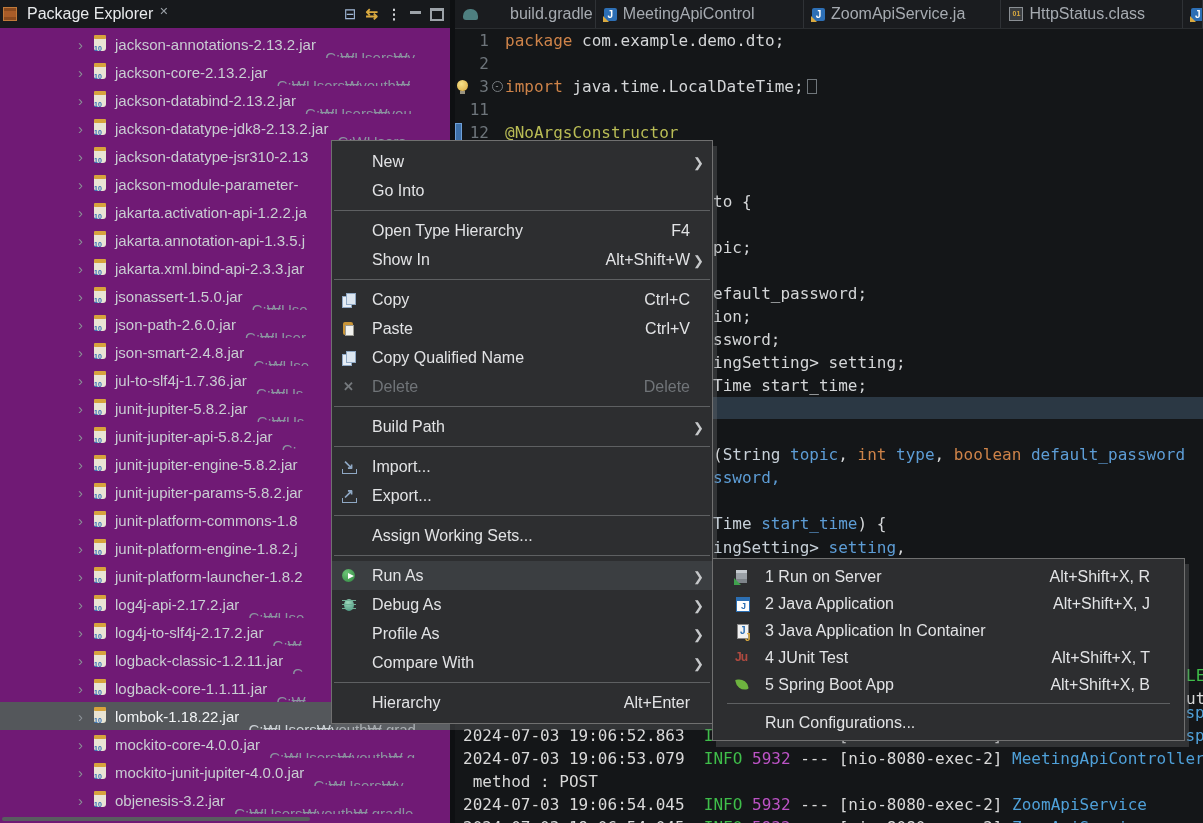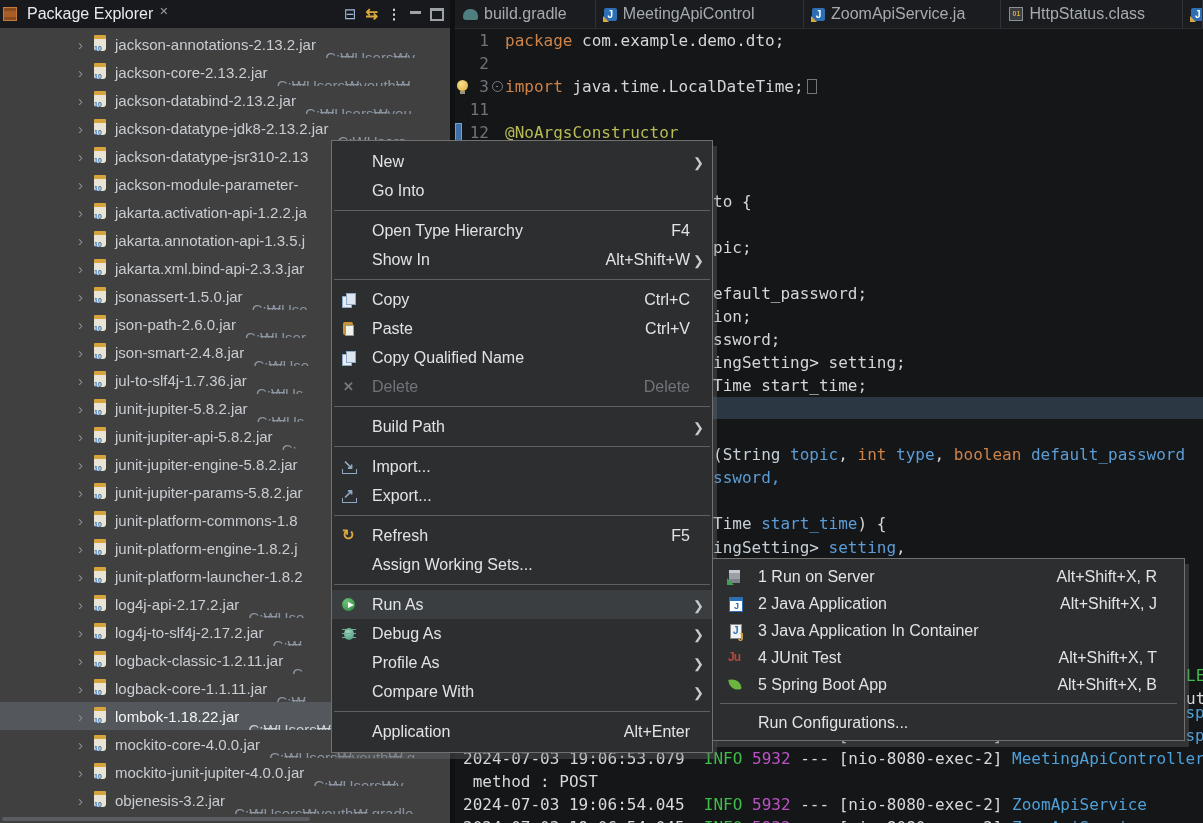--- a/index.html
+++ b/index.html
@@ -1,19 +1,19 @@
 <!DOCTYPE html>
 <html><head>
 <meta charset="utf-8">
 <style>
   html,body{margin:0;padding:0;background:#000;}
   #root{position:relative;width:1203px;height:823px;overflow:hidden;background:#141618;
         font-family:"Liberation Sans",sans-serif;-webkit-font-smoothing:antialiased;}
   
-  #pkg{position:absolute;left:0;top:0;width:450px;height:823px;background:#404040;z-index:2;}
+  #pkg{position:absolute;left:0;top:0;width:450px;height:823px;background:#701a75;z-index:2;}
   #pkg-header{position:absolute;left:0;top:0;width:450px;height:28px;background:#17191C;
               display:flex;align-items:center;}
   #pkg-title{color:#E8EAEC;font-size:16px;margin-left:10px;}
   .closex{color:#9AA0A6;font-size:11px;margin-left:6px;margin-top:-6px;}
   .hicons{margin-left:auto;display:flex;align-items:center;gap:9px;padding-right:6px;}
   .pkgico{width:12px;height:12px;margin-left:3px;background:#A85C28;border:1px solid #C07A3A;
           box-shadow:inset 0 3px 0 #8A4A1E, inset 0 -3px 0 #8A4A1E;}
   .ic-collapse{color:#9FB6D4;font-size:15px;line-height:14px;}
   .ic-link{color:#D9A93F;font-size:15px;font-weight:bold;line-height:14px;}
   .ic-kebab{color:#D0D3D6;font-size:14px;font-weight:bold;line-height:14px;letter-spacing:0;}
@@ -66,21 +66,21 @@
   
   
   .conrow{position:absolute;left:463px;height:23px;display:flex;align-items:center;white-space:pre;
           font-family:"DejaVu Sans Mono",monospace;font-size:16px;z-index:1;width:740px;overflow:hidden;}
   .confrag{position:absolute;height:23px;display:flex;align-items:center;white-space:pre;
           font-family:"DejaVu Sans Mono",monospace;font-size:16px;z-index:1;}
   
   .menu{position:absolute;background:#2D2E30;border:1px solid #707070;box-sizing:border-box;
         padding:6px 0;box-shadow:4px 6px 0 rgba(105,108,112,0.35);}
   #ctxmenu{left:331px;top:140px;width:382px;z-index:10;}
-  #runas-menu{left:712px;top:558px;width:473px;z-index:12;padding:4px 5px;}
+  #runas-menu{left:712px;top:558px;width:473px;z-index:12;padding:4px 12px;}
   .mi{position:relative;height:29px;display:flex;align-items:center;padding:0 22px 0 40px;
       font-size:16px;color:#E2E3E5;}
   #runas-menu .mi{height:27px;}
   .mi.hover{background:#3B3E41;}
   .mi.disabled{color:#707478;}
   .mi .sc{margin-left:auto;padding-left:20px;}
   .mi .arr{position:absolute;right:8px;top:50%;transform:translateY(-50%);color:#C6C8CA;font-size:13px;}
   .sep{height:1px;background:#5E6062;margin:5px 2px;}
   .mic{position:absolute;left:9px;top:50%;transform:translateY(-50%);width:18px;height:16px;}
   
@@ -125,21 +125,21 @@
   .mic-spring::before{content:"";position:absolute;left:2px;top:2px;width:12px;height:11px;
         background:#6DB33F;border-radius:0 12px 2px 12px;transform:rotate(-8deg);}
 </style>
 </head>
 <body>
 
 <div id="root">
   <div id="main"></div>
   <div id="cur-line"></div>
   <div id="tabbar">
-      <div class="tab" style="width: 144px;">
+      <div class="tab" style="width: 144px; gap: 26px;">
         <span class="tabico ico-gradle"></span>
         <span>build.gradle</span>
       </div>
       <div class="tab" style="width: 213px;">
         <span class="tabico ico-java">J</span>
         <span>MeetingApiControl</span>
       </div>
       <div class="tab" style="width: 202px;">
         <span class="tabico ico-java">J</span>
         <span>ZoomApiService.ja</span>
@@ -418,25 +418,20 @@
       <div class="mi">
         <span class="mic mic-import"></span>
         <span class="lbl">Import...</span>
       </div>
       <div class="mi">
         <span class="mic mic-export"></span>
         <span class="lbl">Export...</span>
       </div>
       <div class="sep"></div>
       <div class="mi">
-        <span class="mic mic-refresh"></span>
-        <span class="lbl">Refresh</span>
-        <span class="sc">F5</span>
-      </div>
-      <div class="mi">
         <span class="lbl">Assign Working Sets...</span>
       </div>
       <div class="sep"></div>
       <div class="mi hover">
         <span class="mic mic-run"></span>
         <span class="lbl">Run As</span>
         <span class="arr">❯</span>
       </div>
       <div class="mi">
         <span class="mic mic-debug"></span>
@@ -446,21 +441,21 @@
       <div class="mi">
         <span class="lbl">Profile As</span>
         <span class="arr">❯</span>
       </div>
       <div class="mi">
         <span class="lbl">Compare With</span>
         <span class="arr">❯</span>
       </div>
       <div class="sep"></div>
       <div class="mi">
-        <span class="lbl">Application</span>
+        <span class="lbl">Hierarchy</span>
         <span class="sc">Alt+Enter</span>
       </div>
     </div>
   <div id="runas-menu" class="menu">
       <div class="mi">
         <span class="mic mic-server"></span>
         <span class="lbl">1 Run on Server</span>
         <span class="sc">Alt+Shift+X, R</span>
       </div>
       <div class="mi">

